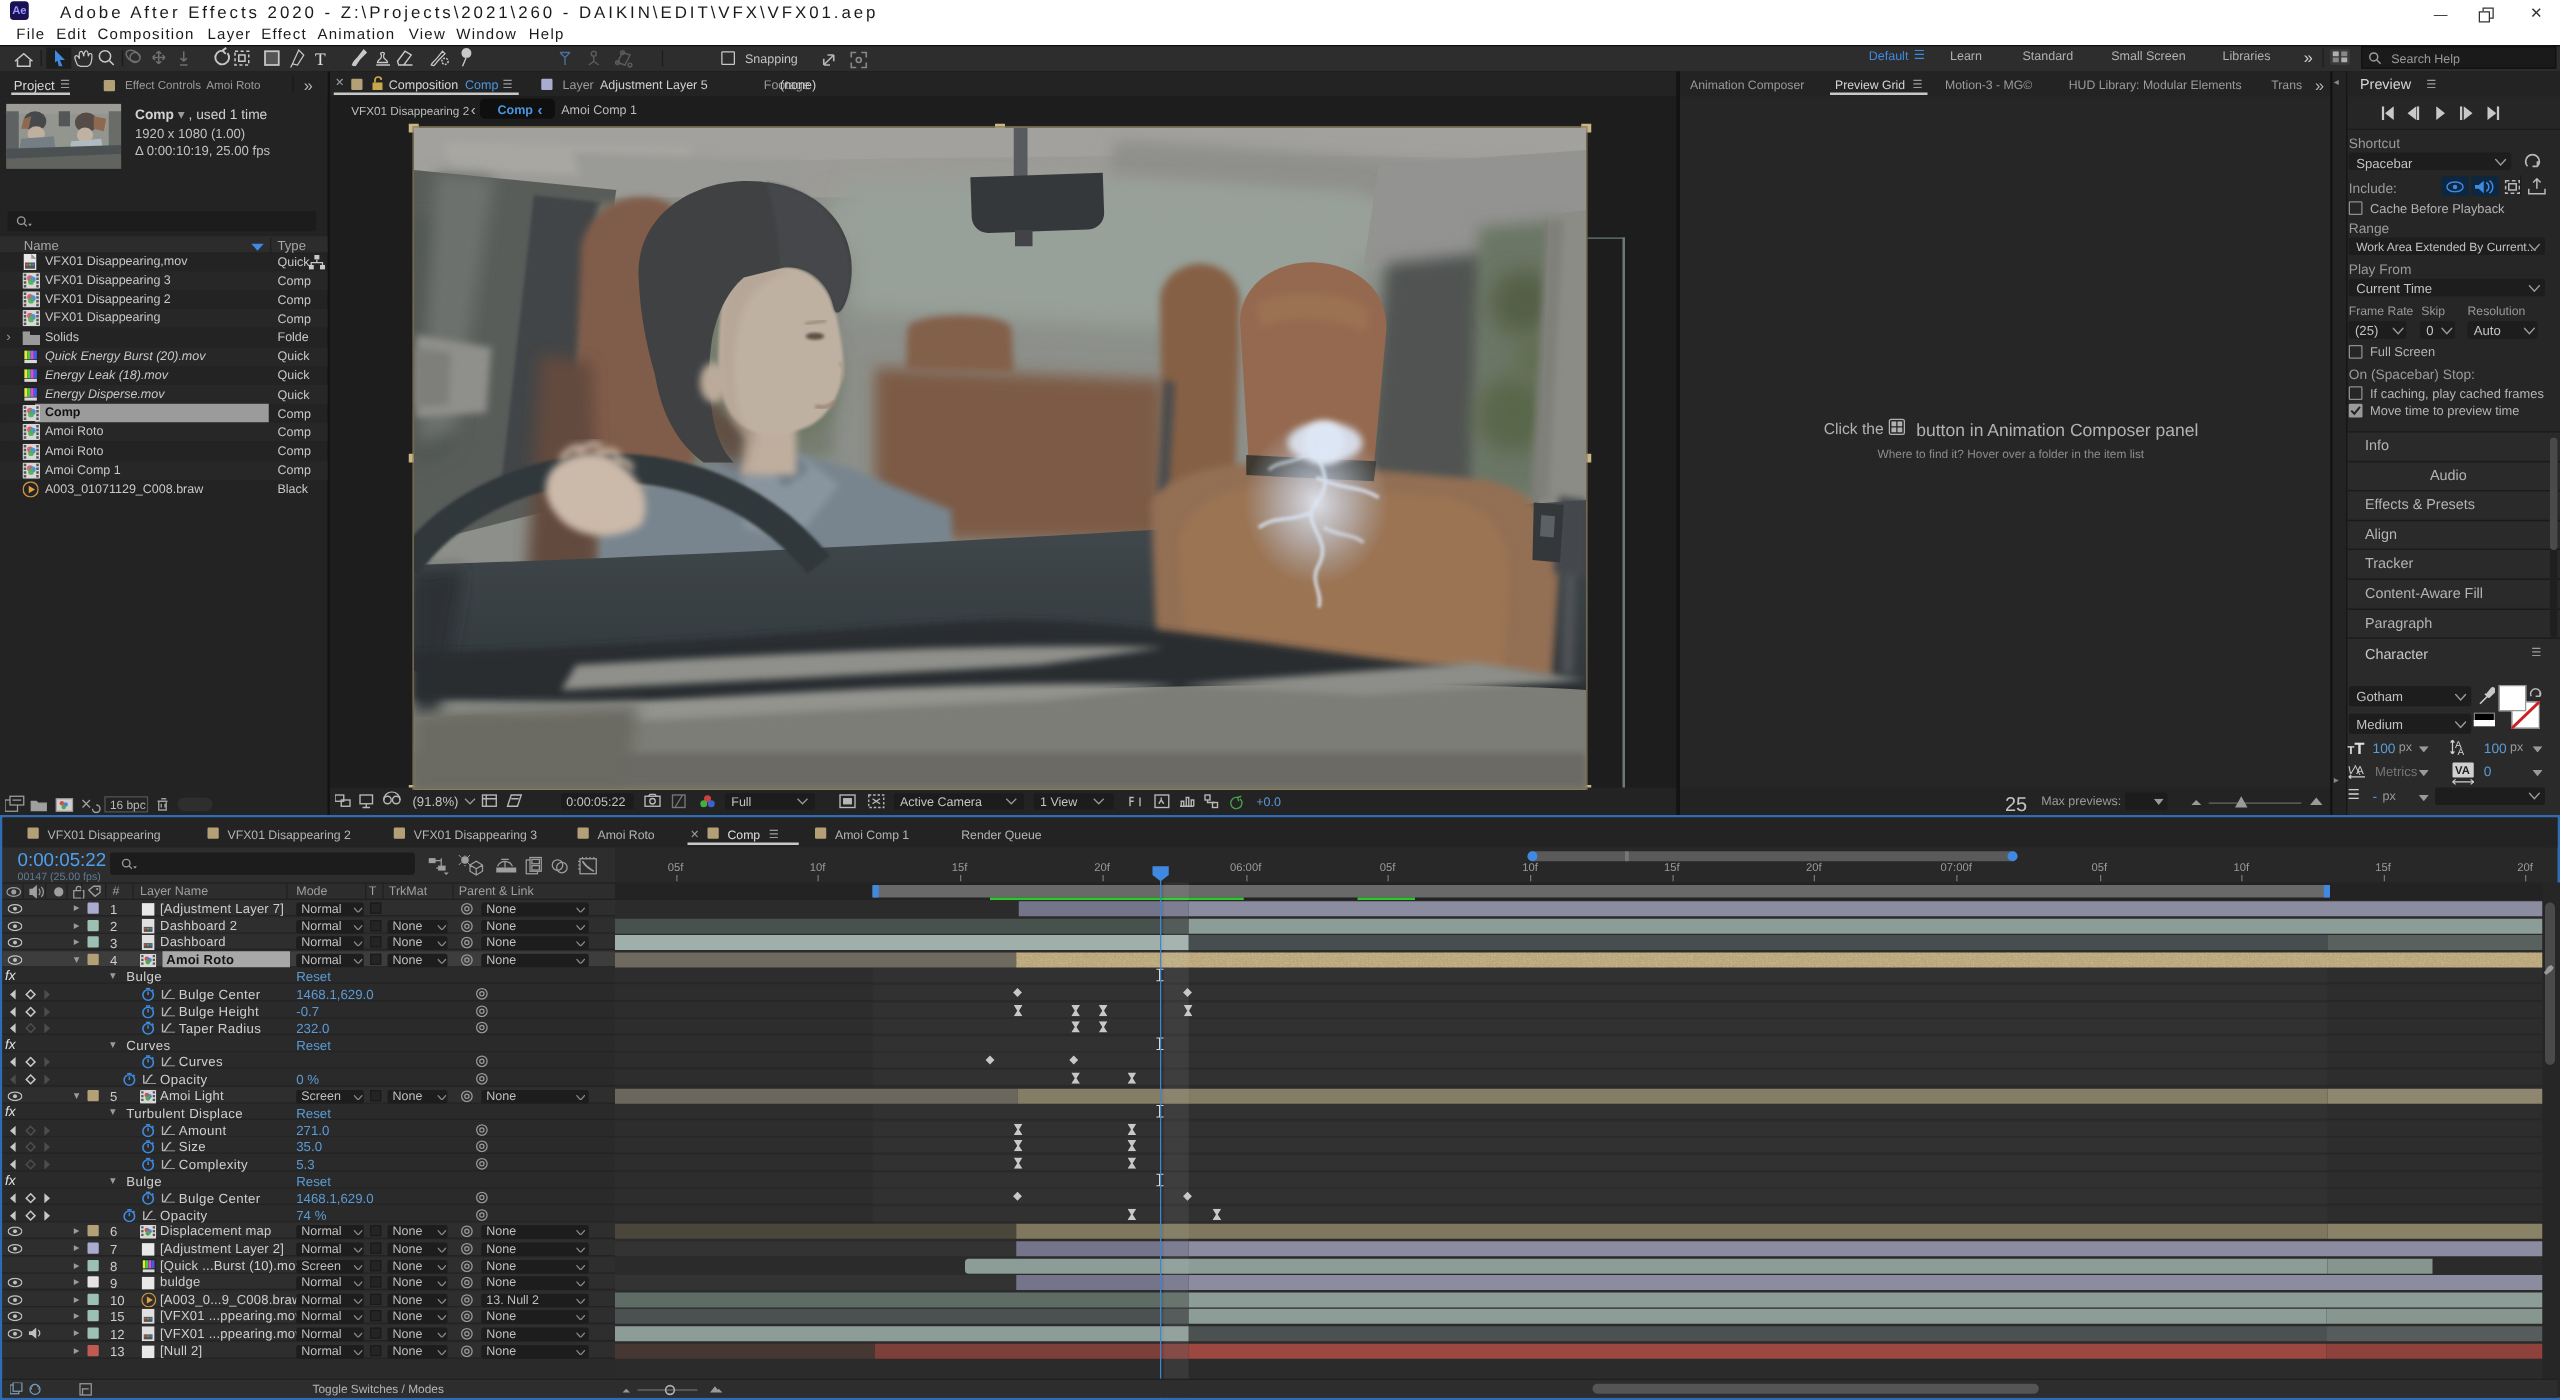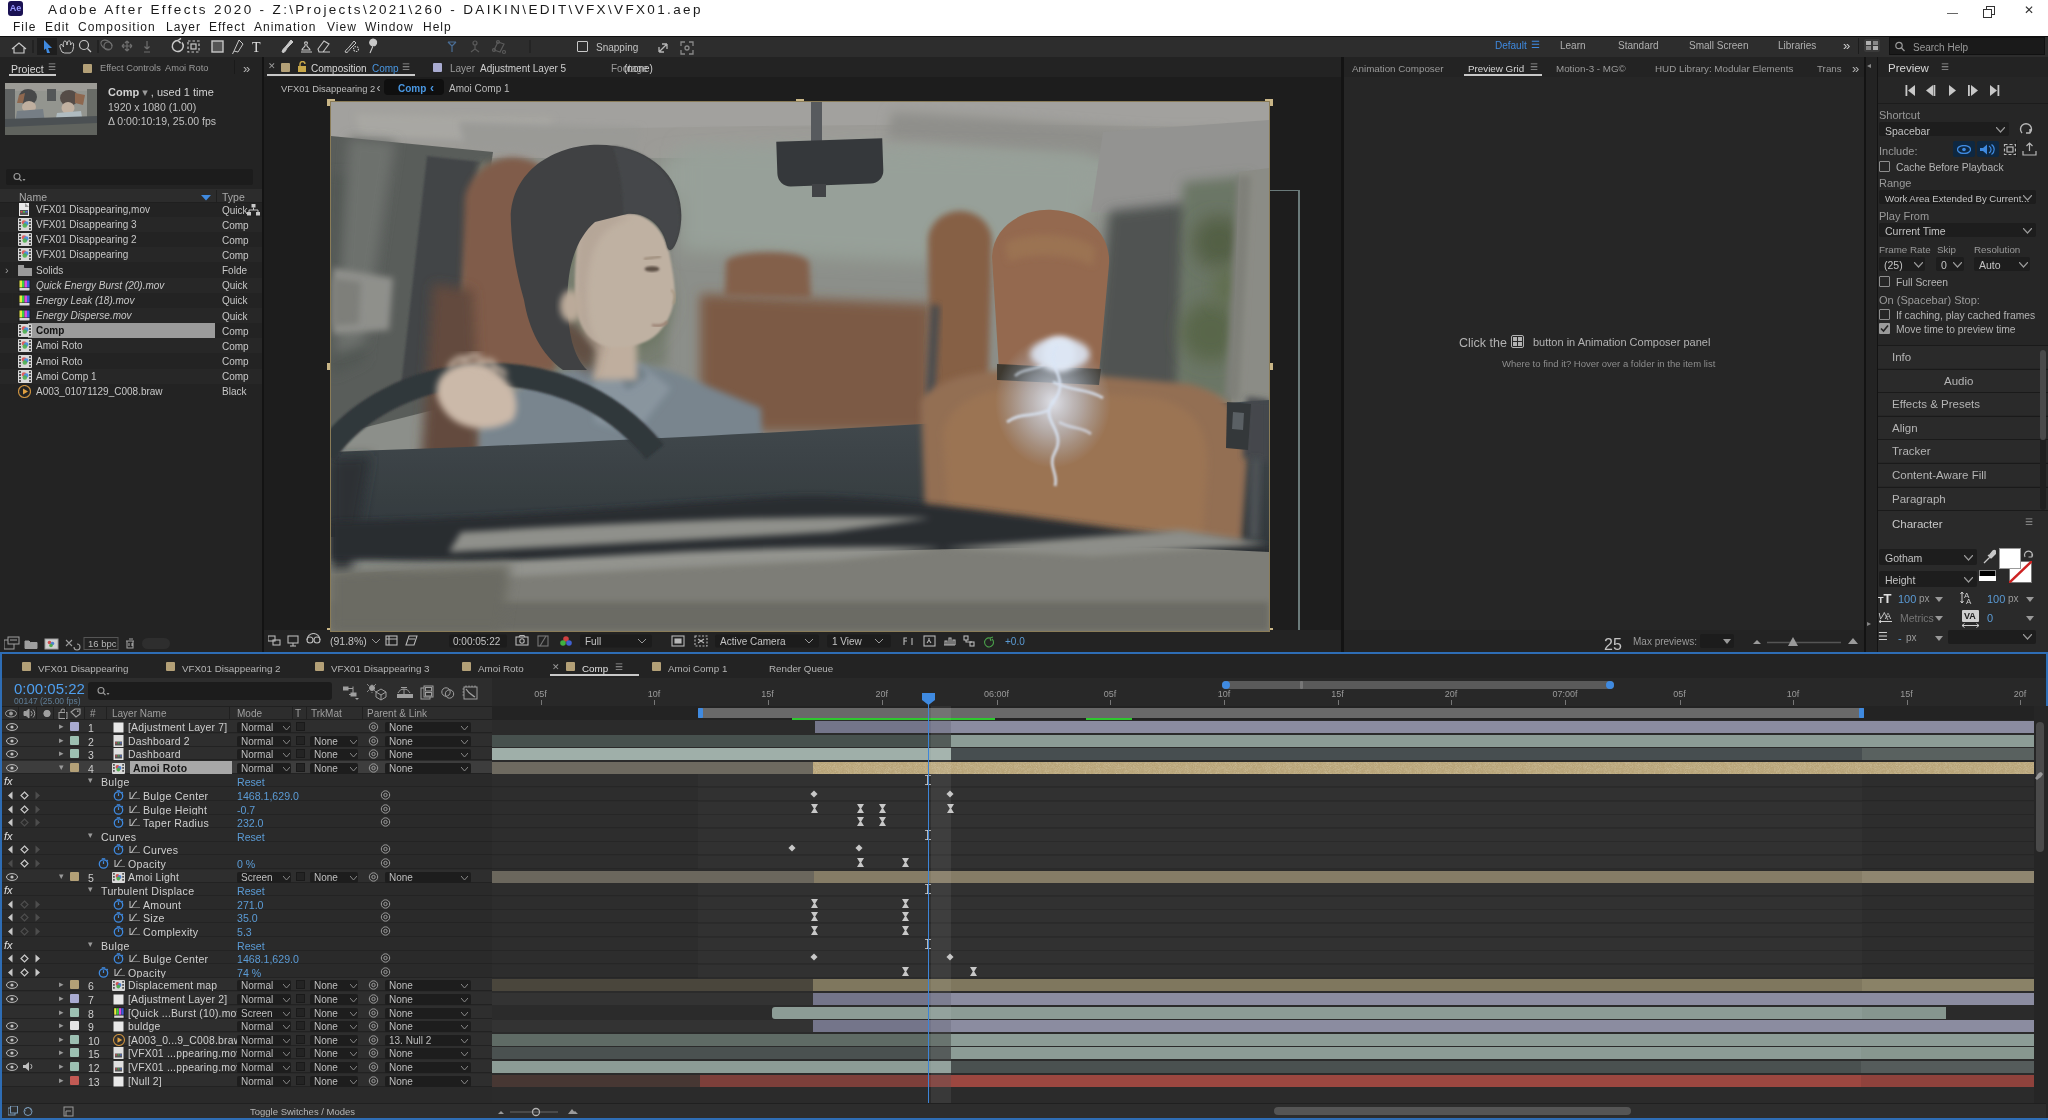--- a/index.html
+++ b/index.html
@@ -559,21 +559,21 @@
 <div class="ab t" style="left:1459px;top:337px;font-size:12.5px;color:#b2b2b2">Click the</div>
 <div class="ab" style="left:1511px;top:335px;width:13px;height:13px;border:1.2px solid #b2b2b2;border-radius:2px"></div>
 <svg class="ab" style="left:1513px;top:337px" width="9" height="9" viewBox="0 0 9 9">
     <g fill="#b2b2b2">
       <rect width="4" height="4"></rect>
       <rect x="5" width="4" height="4"></rect>
       <rect y="5" width="4" height="4"></rect>
       <rect x="5" y="5" width="4" height="4"></rect>
     </g>
   </svg>
-<div class="ab t" style="left:1533px;top:337px;font-size:11px;color:#b2b2b2">button in Animation Composer panel</div>
+<div class="ab t" style="left:1533px;top:337px;font-size:14px;color:#b2b2b2">button in Animation Composer panel</div>
 <div class="ab t" style="left:1502px;top:359px;font-size:9.5px;color:#8d8d8d">Where to find it? Hover over a folder in the item list</div>
 <div class="ab" style="left:1344px;top:630px;width:520px;height:22px;background:#232323"></div>
 <div class="ab t" style="left:1633px;top:637px;font-size:10px;color:#9a9a9a">Max previews:</div>
 <div class="ab" style="left:1700px;top:634px;width:34px;height:14px;background:#1c1c1c;border-radius:2px"></div>
 <div class="ab t" style="left:1604px;top:637px;font-size:16px;color:#c3c3c3">25</div>
 <svg class="ab" style="left:1723px;top:639px" width="8" height="5" viewBox="0 0 8 5">
     <path d="M0 0 h8 l-4 5 Z" fill="#999"></path>
   </svg>
 <svg class="ab" style="left:1753px;top:634px" width="110" height="14" viewBox="0 0 110 14">
 <path d="M0 10 l4-4 l4 4 Z" fill="#9a9a9a"></path>
@@ -705,21 +705,21 @@
 <svg class="ab" style="left:2009px;top:561px" width="23" height="22" viewBox="0 0 23 22">
     <line x1="0" y1="22" x2="23" y2="0" stroke="#cc2222" stroke-width="2.4"></line>
   </svg>
 <div class="ab" style="left:1999px;top:548px;width:22px;height:21px;background:#fff;border:1px solid #999"></div>
 <svg class="ab" style="left:2023px;top:548px" width="12" height="12" viewBox="0 0 12 12">
     <path d="M2 9 a4 4 0 1 1 7 0 M9 9 v-3.5 M9 9 h-3.5" stroke="#b8b8b8" fill="none" stroke-width="1.2"></path>
   </svg>
 <div class="ab" style="left:1979px;top:570px;width:17px;height:11px;background:#000;border:1px solid #888"></div>
 <div class="ab" style="left:1979px;top:576px;width:17px;height:5px;background:#fff"></div>
 <div class="ab" style="left:1879px;top:571px;width:98px;height:16px;background:#1d1d1d;border-radius:2px"></div>
-<div class="ab t" style="left:1885px;top:575px;font-size:10.5px;color:#c3c3c3">Height</div>
+<div class="ab t" style="left:1885px;top:575px;font-size:10.5px;color:#c3c3c3">Medium</div>
 <svg class="ab" style="left:1964px;top:577px" width="9" height="6" viewBox="0 0 9 6">
     <path d="M0 0 l4.5 5 L9 0" stroke="#999" fill="none" stroke-width="1.2"></path>
   </svg>
 <div class="ab t" style="left:1878px;top:592px;font-size:13px;color:#e0e0e0;font-weight:bold"><span style="font-size:9px">T</span>T</div>
 <div class="ab t" style="left:1898px;top:594px;font-size:11px;color:#5b9bd5">100</div>
 <div class="ab t" style="left:1919px;top:594px;font-size:10px;color:#9a9a9a">px</div>
 <svg class="ab" style="left:1935px;top:597px" width="8" height="5" viewBox="0 0 8 5">
     <path d="M0 0 h8 l-4 5 Z" fill="#999"></path>
   </svg>
 <svg class="ab" style="left:1960px;top:590px" width="16" height="15" viewBox="0 0 16 15">

